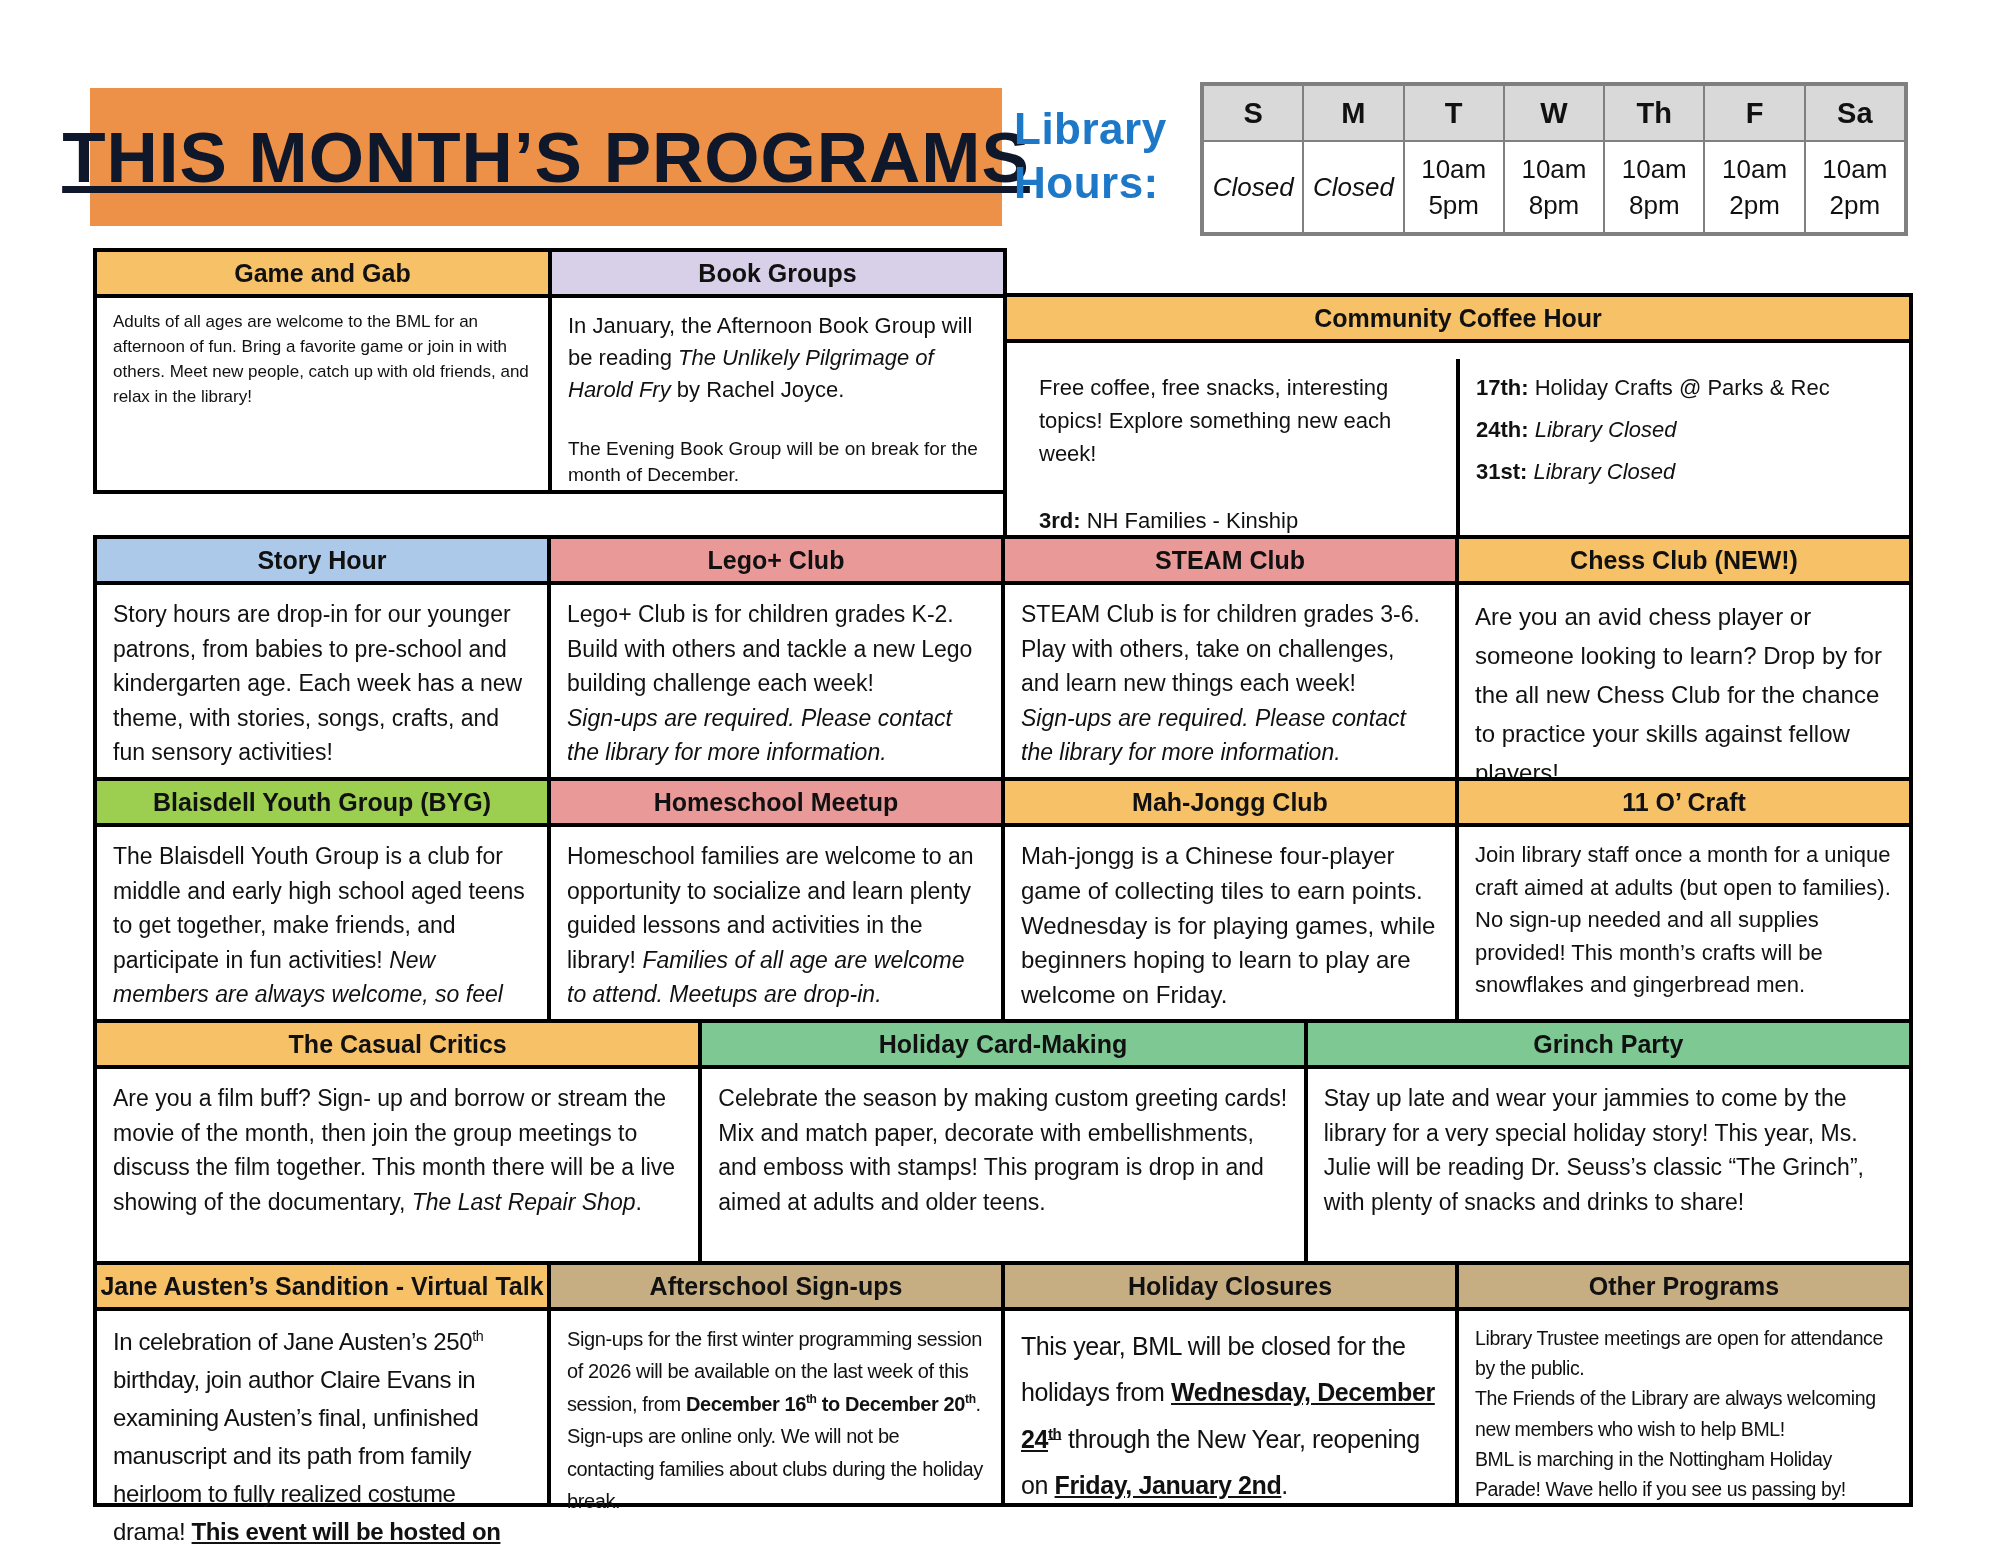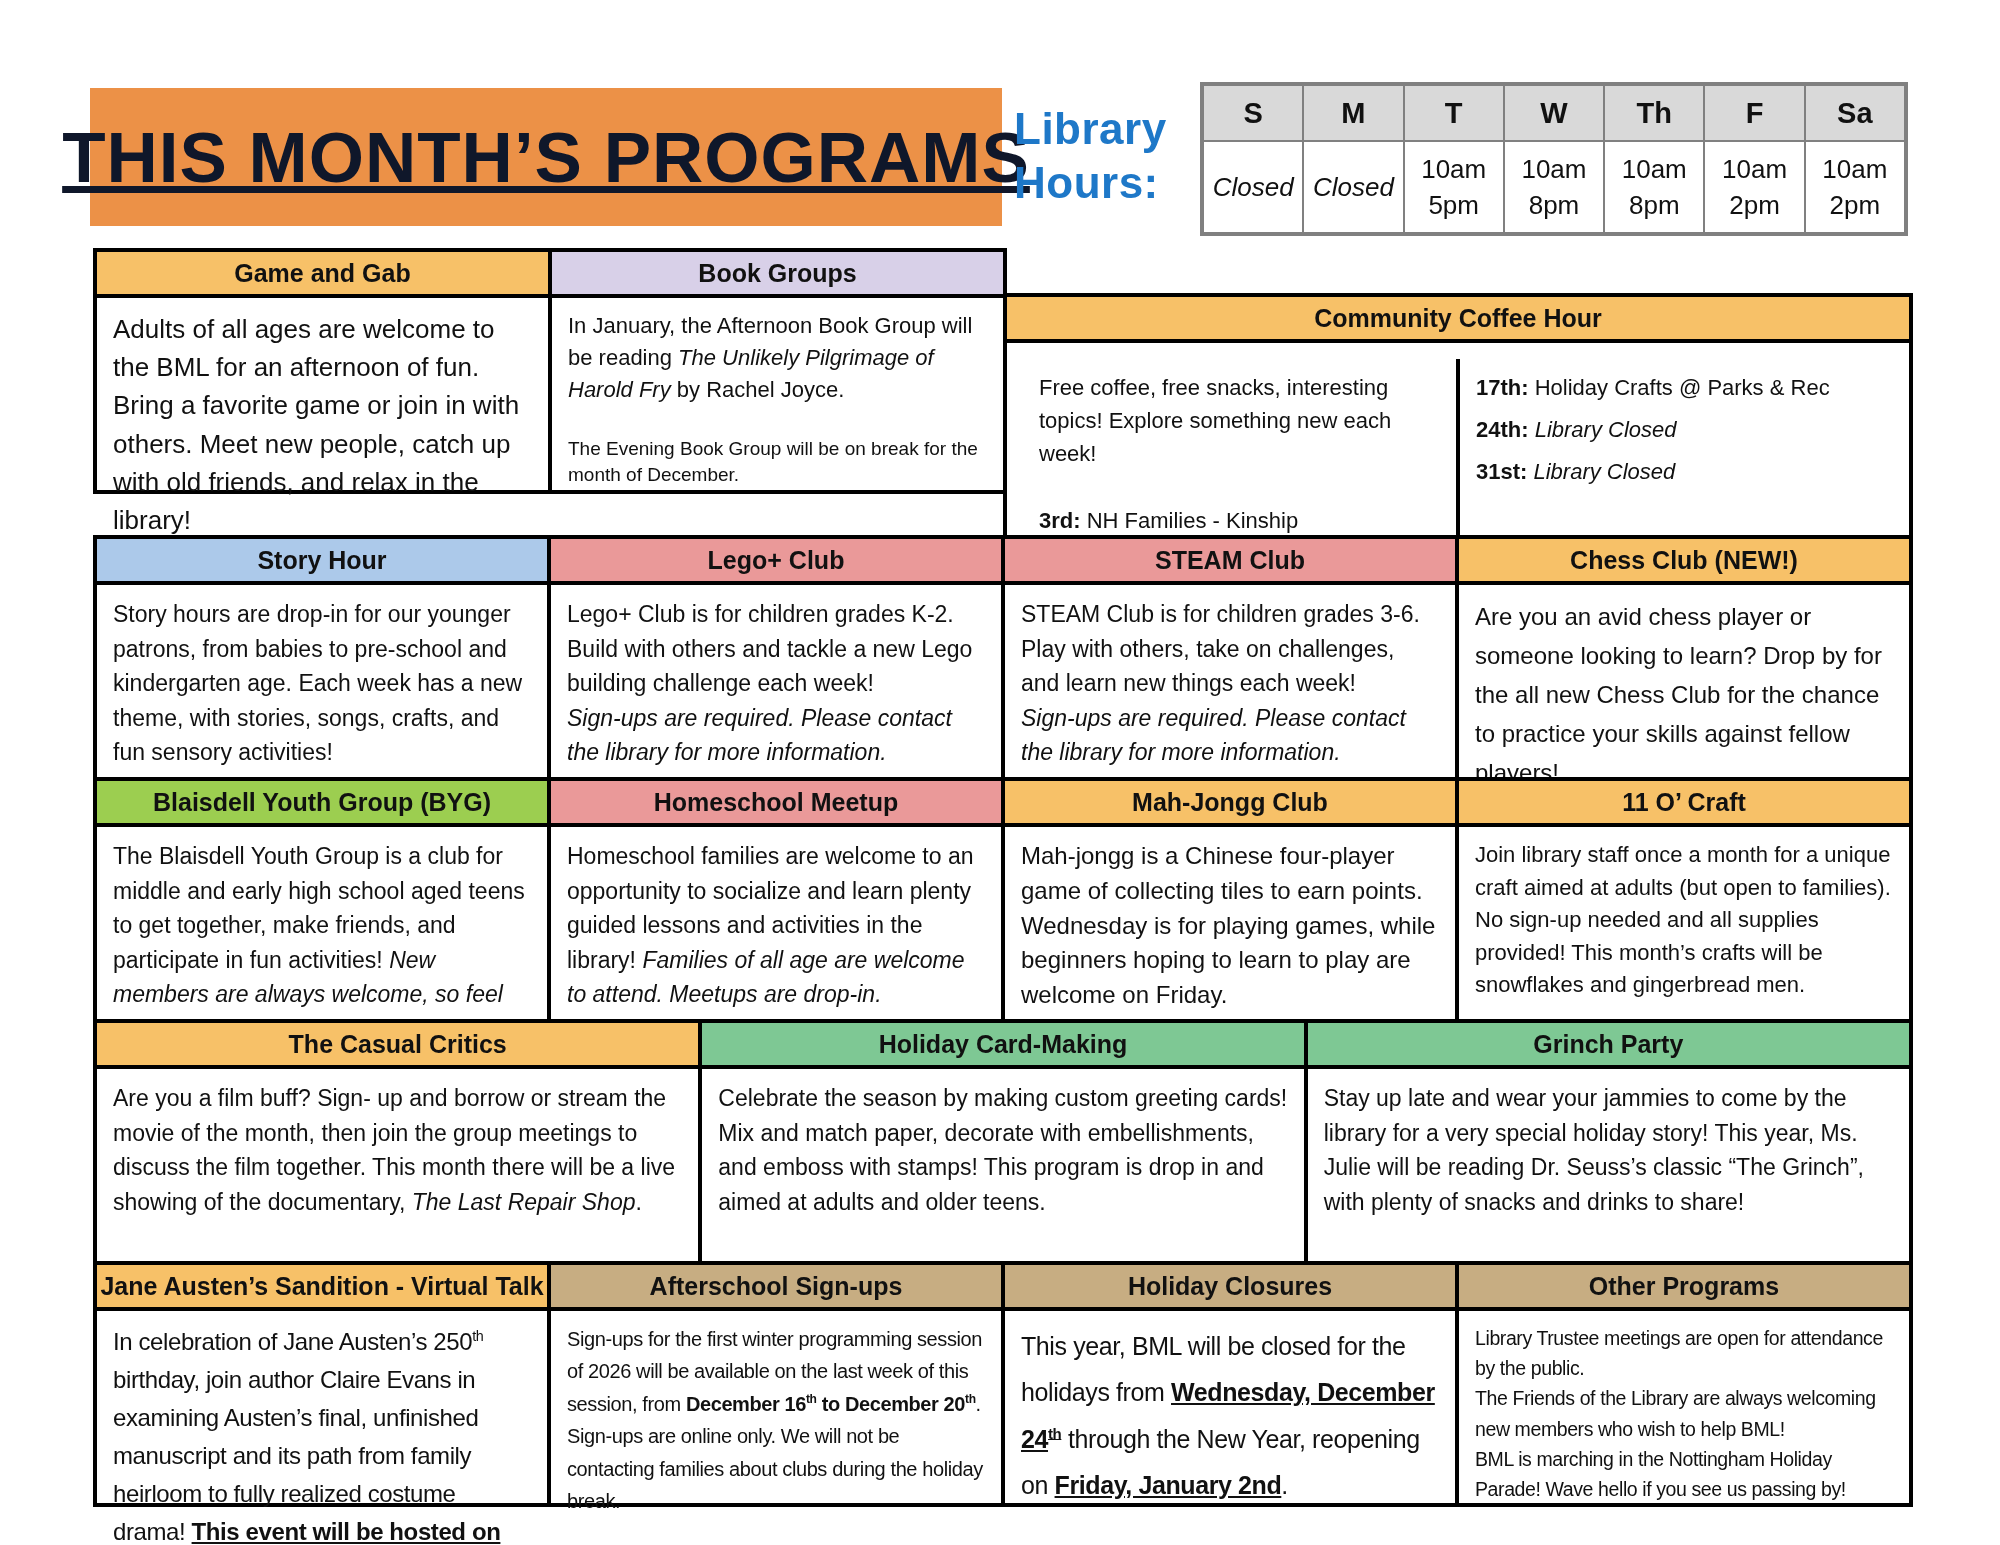--- a/index.html
+++ b/index.html
@@ -32,21 +32,21 @@
   .cell.span2 { flex:2;margin-top:45px; }
   .c-head { height:46px; border-bottom:4px solid #000; display:flex; align-items:center;
             justify-content:center; font-weight:bold; font-size:25px; flex:none; }
   .c-body { flex:1; padding:12px 16px; font-size:23px; line-height:1.5; }
   .c-body p + p.gap { margin-top:34px; }
   .split { display:flex; padding:16px; }
   .split > div { flex:1; padding:12px 16px; font-size:22px; line-height:1.5; }
   .split > div + div { border-left:4px solid #000; }
   .split .date-line { margin-bottom:9px; }
 
-  .b-lg  { font-size:26px; line-height:1.47; }
+  .b-lg  { font-size:17px; line-height:1.47; }
   .b-md  { font-size:22px; line-height:1.45; }
   .small { font-size:19px; line-height:1.4; margin-top:30px; }
   .chess { font-size:24px; line-height:1.63; }
   .mah   { font-size:24px; line-height:1.45; }
   .craft { font-size:22px; line-height:1.48; }
 
   .narrow { letter-spacing:-0.4px; font-stretch:condensed; }
   .jane     { font-size:24px; line-height:1.58; }
   .after    { font-size:20px; line-height:1.62; }
   .closures { font-size:25px; line-height:1.85; }

